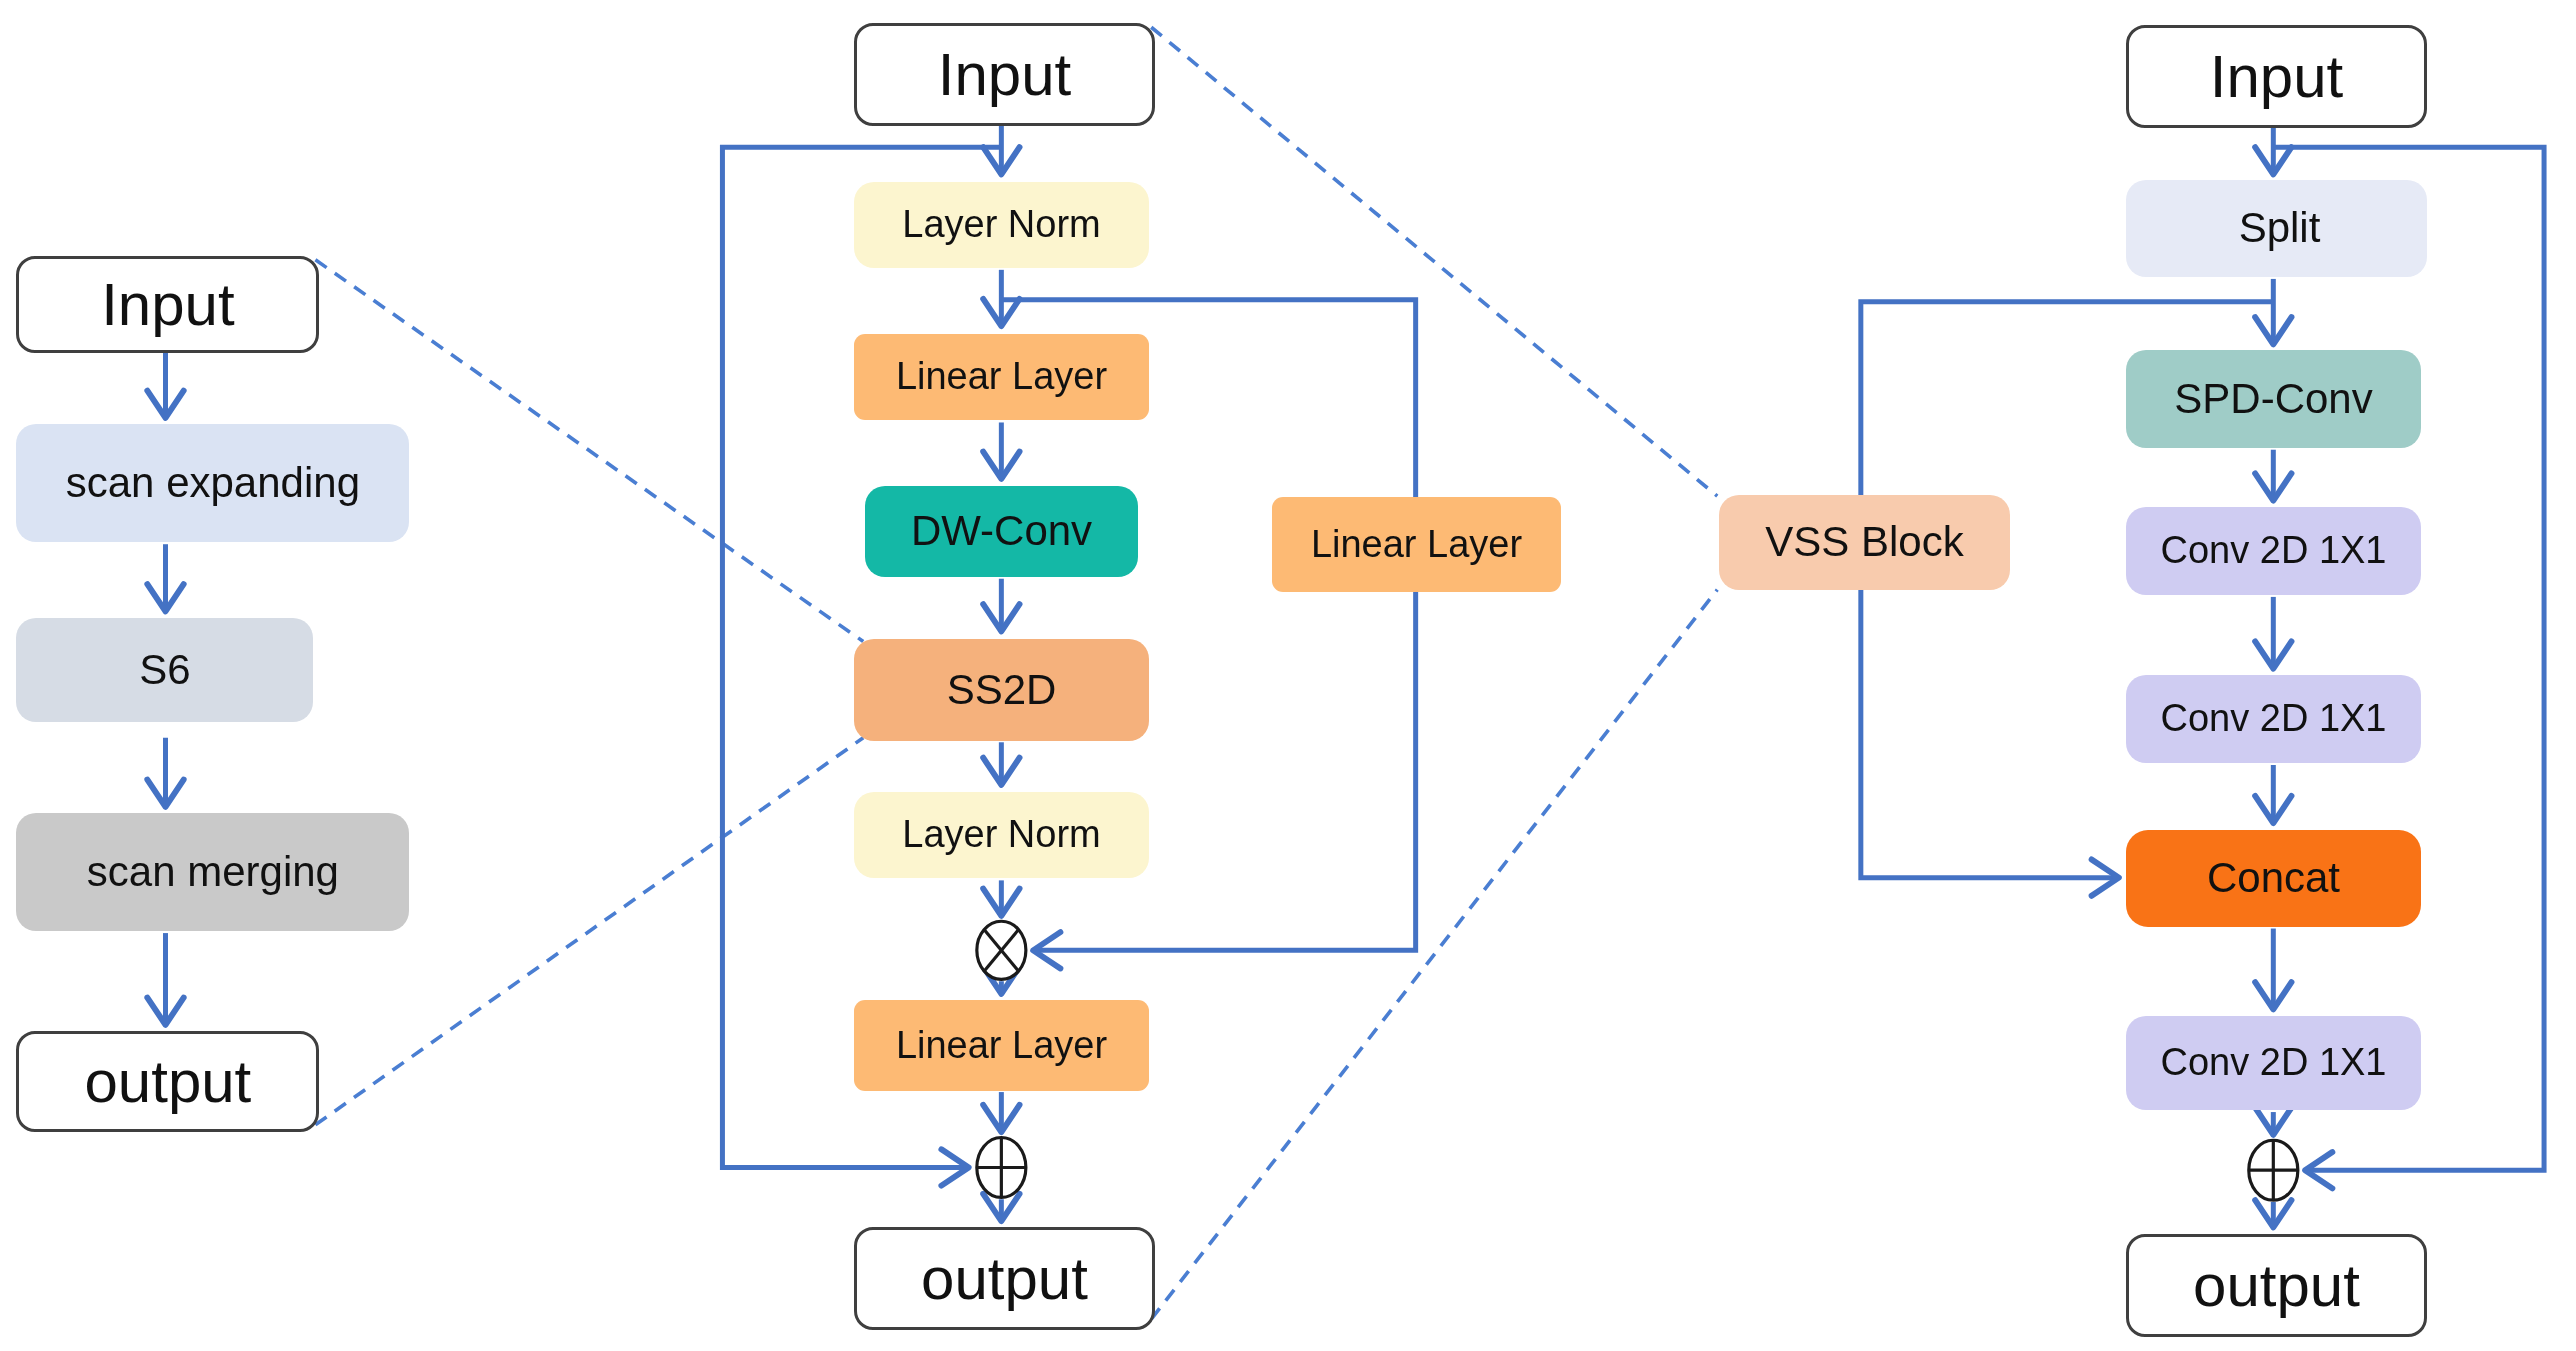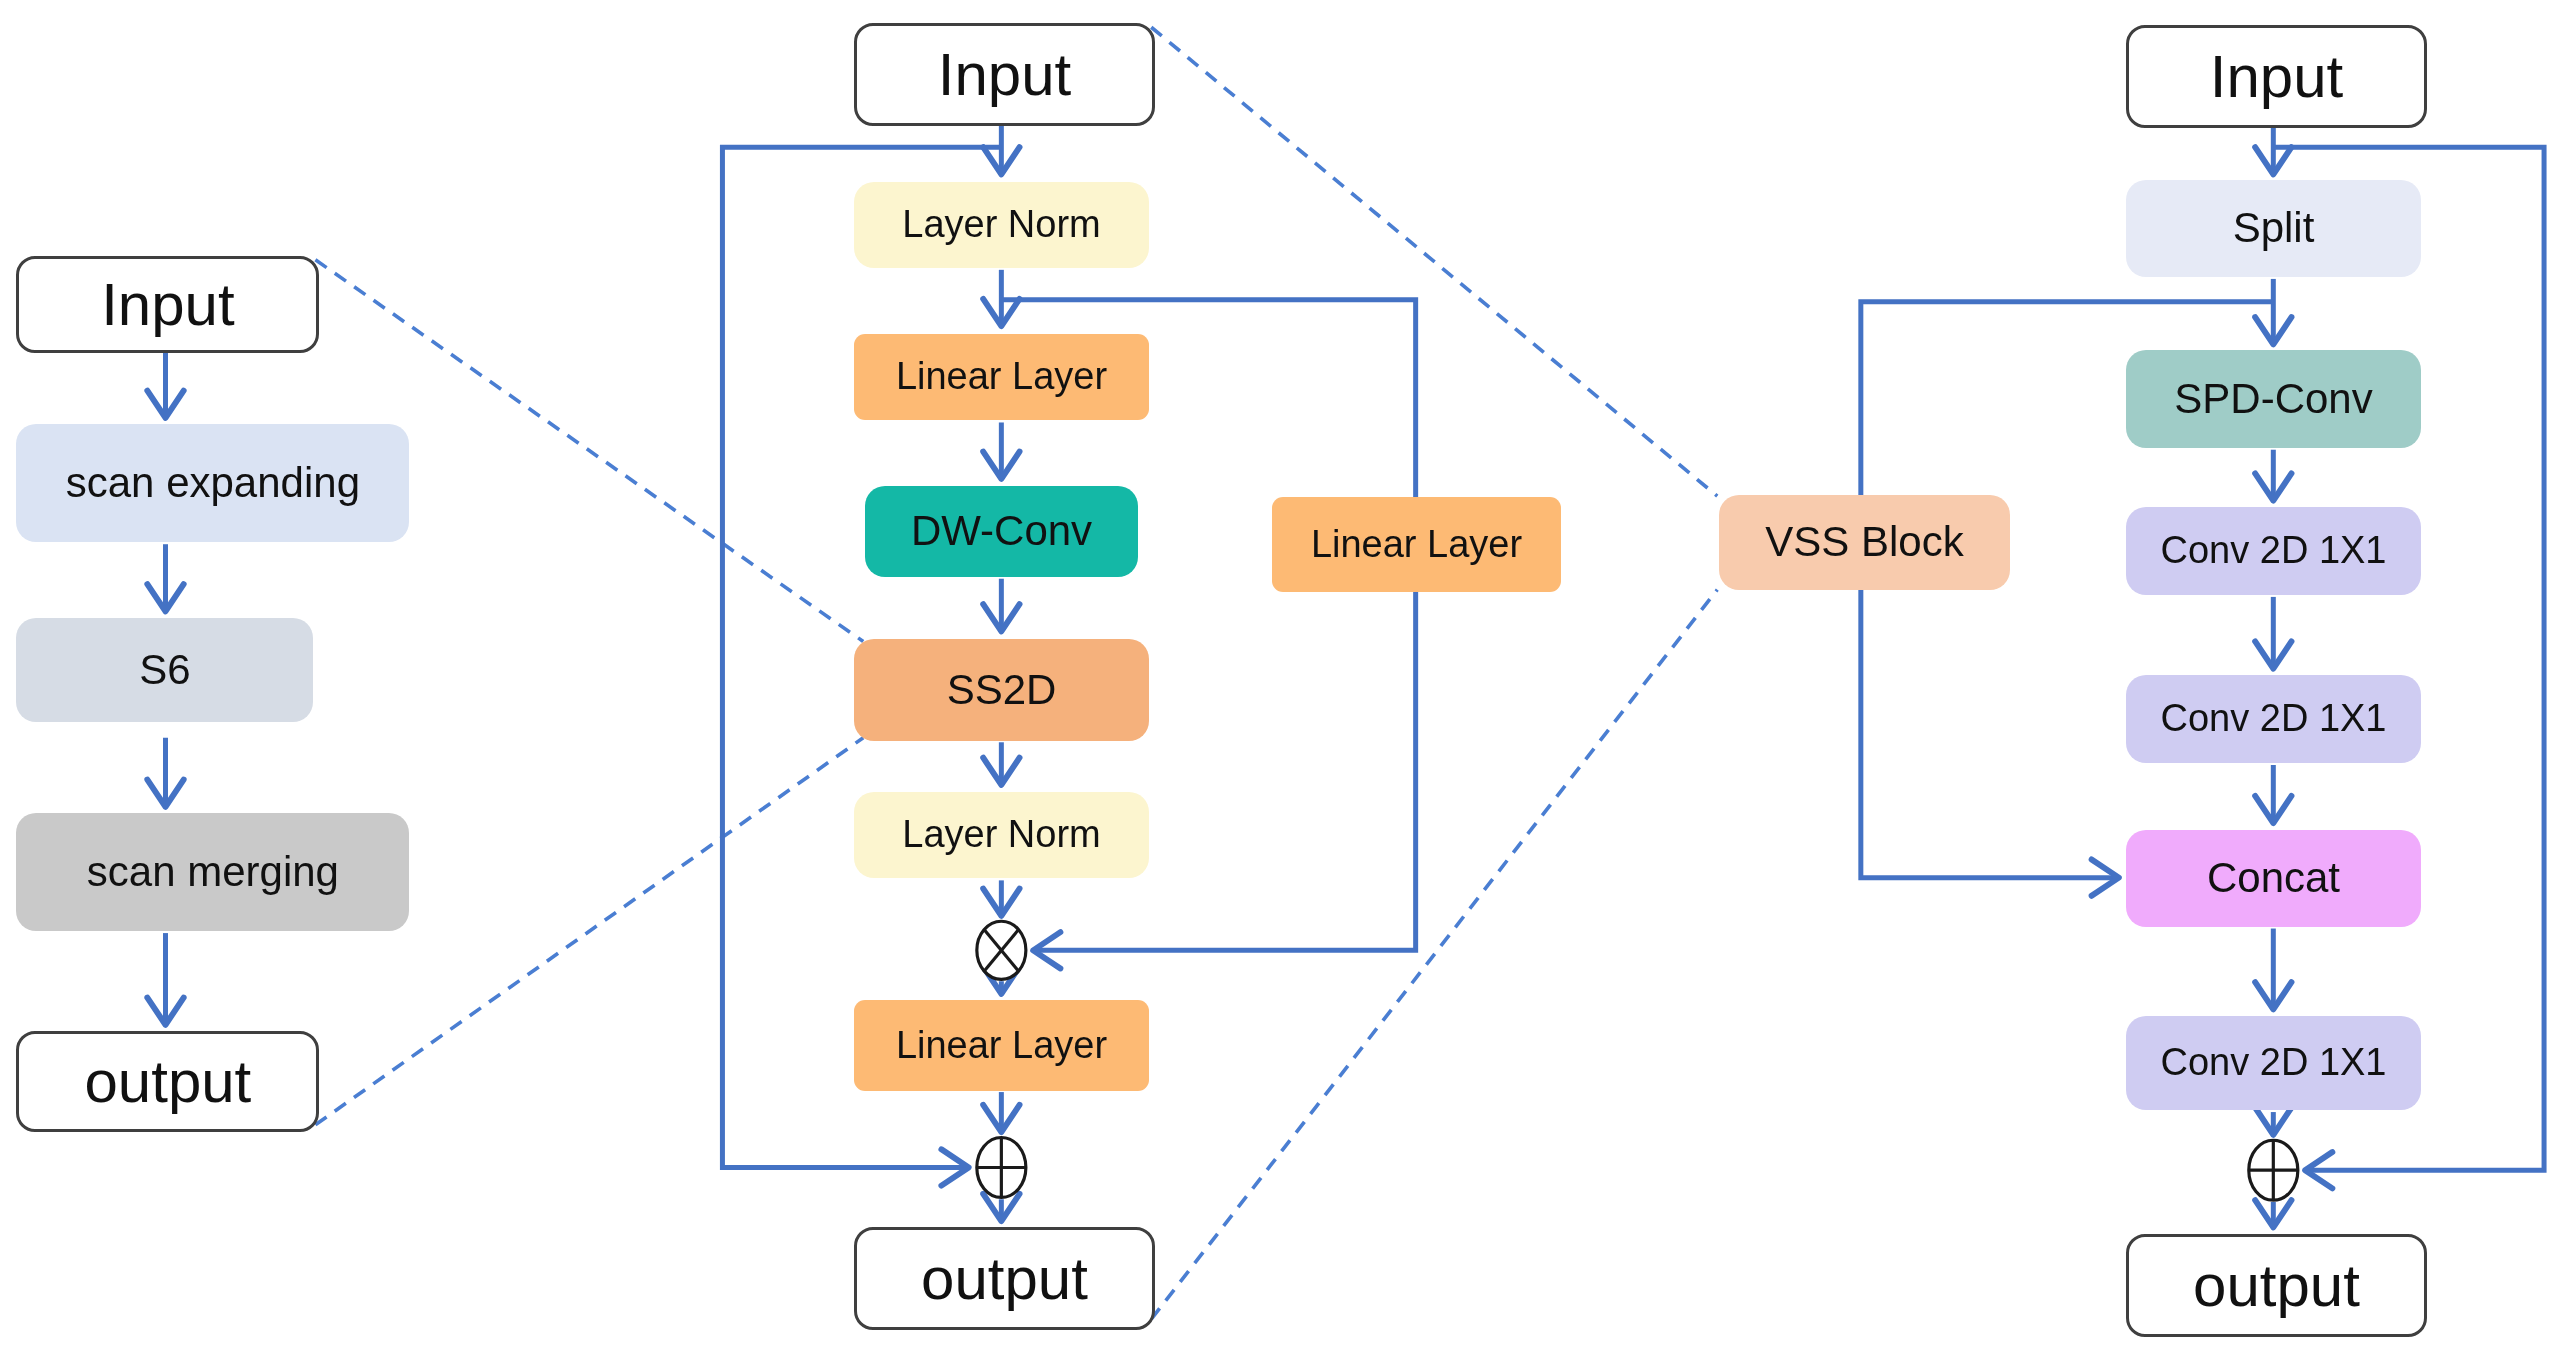--- a/index.html
+++ b/index.html
@@ -12,24 +12,24 @@
   .bold{font-weight:normal;font-size:38px;}
   .twoline{padding:0 48px;}
   .c-scanexp{background:#dae3f3;}
   .c-s6{background:#d6dce5;}
   .c-scanmerge{background:#c9c9c9;}
   .c-lnorm{background:#fcf5cf;}
   .c-linear{background:#fdba74;border-radius:11px;}
   .c-dwconv{background:#14b8a6;}
   .c-ss2d{background:#f5b17c;}
   .c-vss{background:#f8cbad;}
-  .c-split{background:#e6eaf6;}
+  .c-split{background:#e6eaf6;padding-left:6px;}
   .c-spd{background:#9fccc7;}
   .c-conv2d{background:#cfccf2;}
-  .c-concat{background:#f0abfc;}
+  .c-concat{background:#f97316;border-radius:22px;}
   .wire{stroke:#4472c4;stroke-width:5.5;fill:none;}
   .dashed{stroke:#4a7ed2;stroke-width:4;fill:none;stroke-dasharray:15 11;}
   .opcirc{fill:#ffffff;stroke:#1a1a1a;stroke-width:3.5;}
   .opline{stroke:#1a1a1a;stroke-width:3.5;fill:none;}
 </style>
 </head>
 <body>
 
 <div id="canvas">
 

